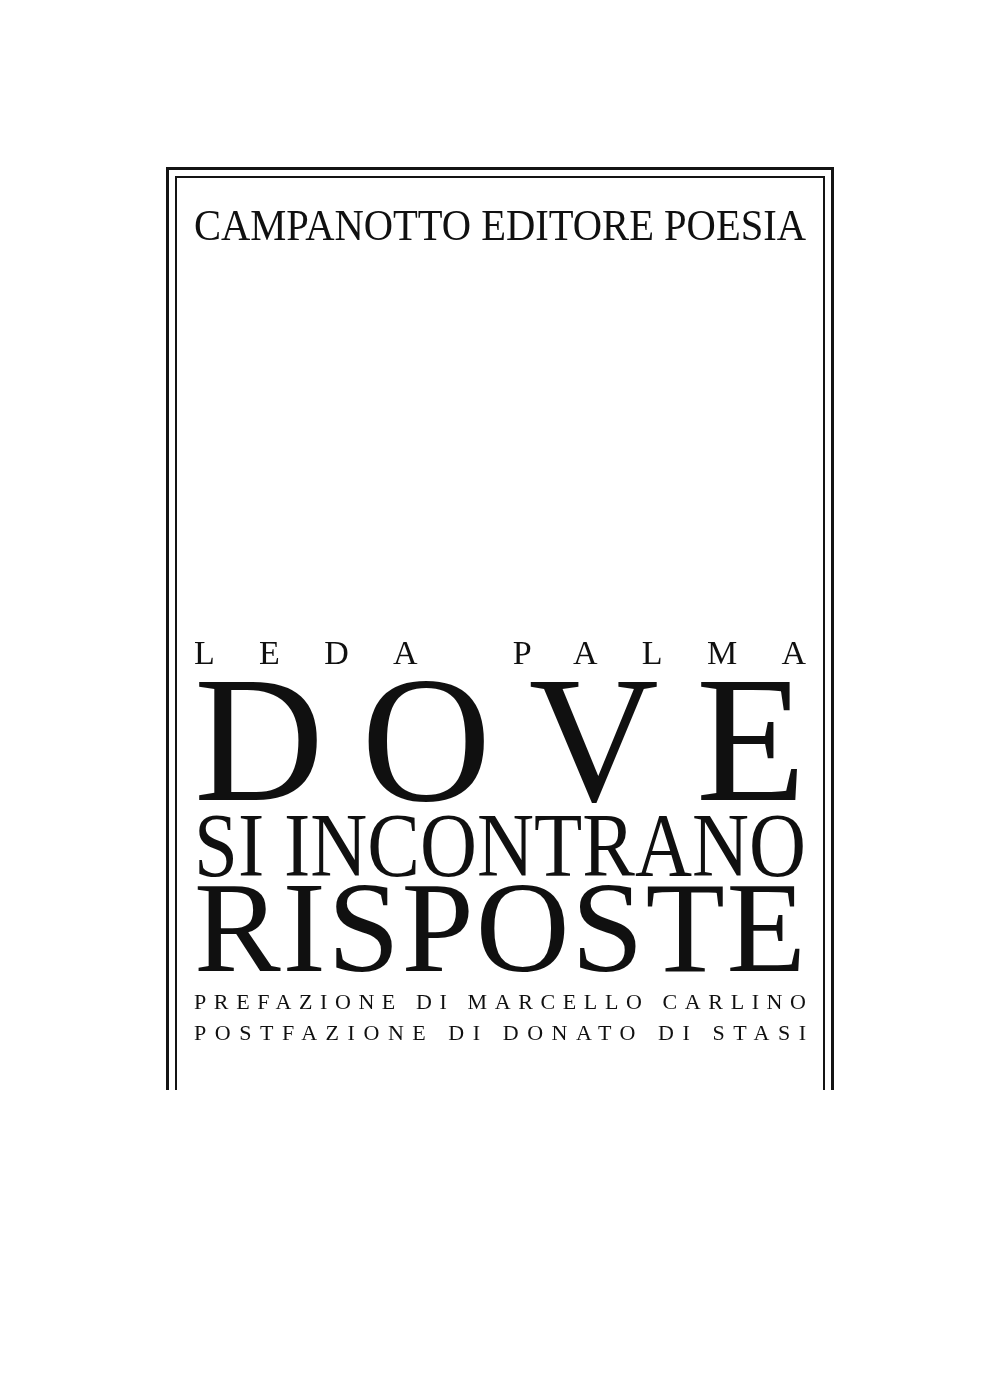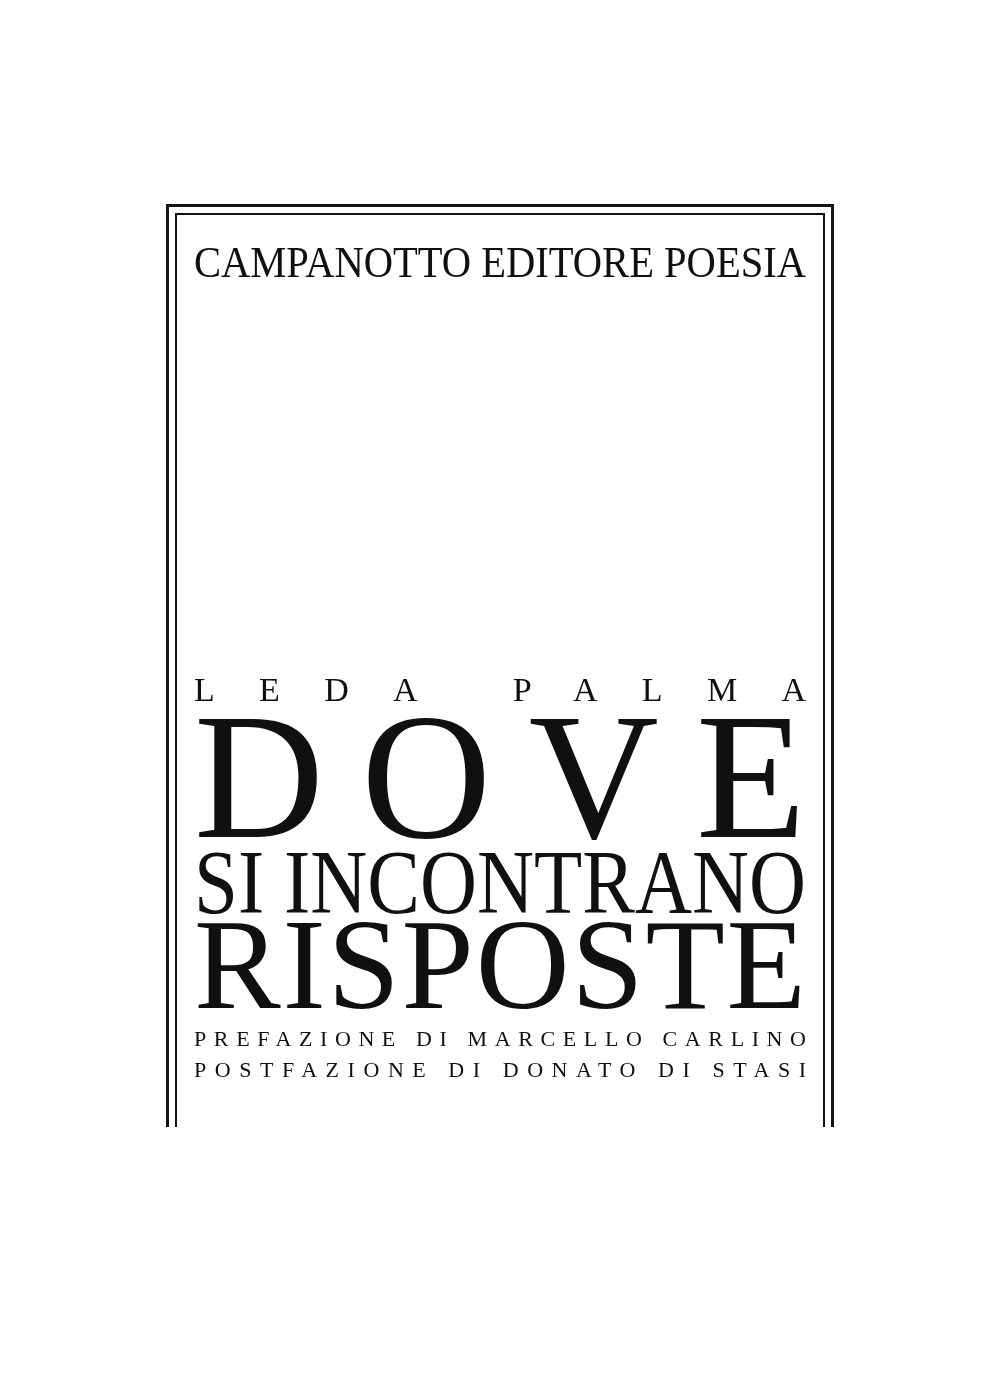--- a/index.html
+++ b/index.html
@@ -7,21 +7,20 @@
     padding: 0;
     background: #ffffff;
   }
   .page {
     position: relative;
     width: 1000px;
     height: 1090px;
     background: #ffffff;
     font-family: "Liberation Serif", "DejaVu Serif", serif;
     overflow: hidden;
-    margin-top: 37px;
   }
   .frame-outer {
     position: absolute;
     left: 166px;
     top: 167px;
     width: 668px;
     height: 1056px;
     border: 3px solid #141414;
     box-sizing: border-box;
   }

